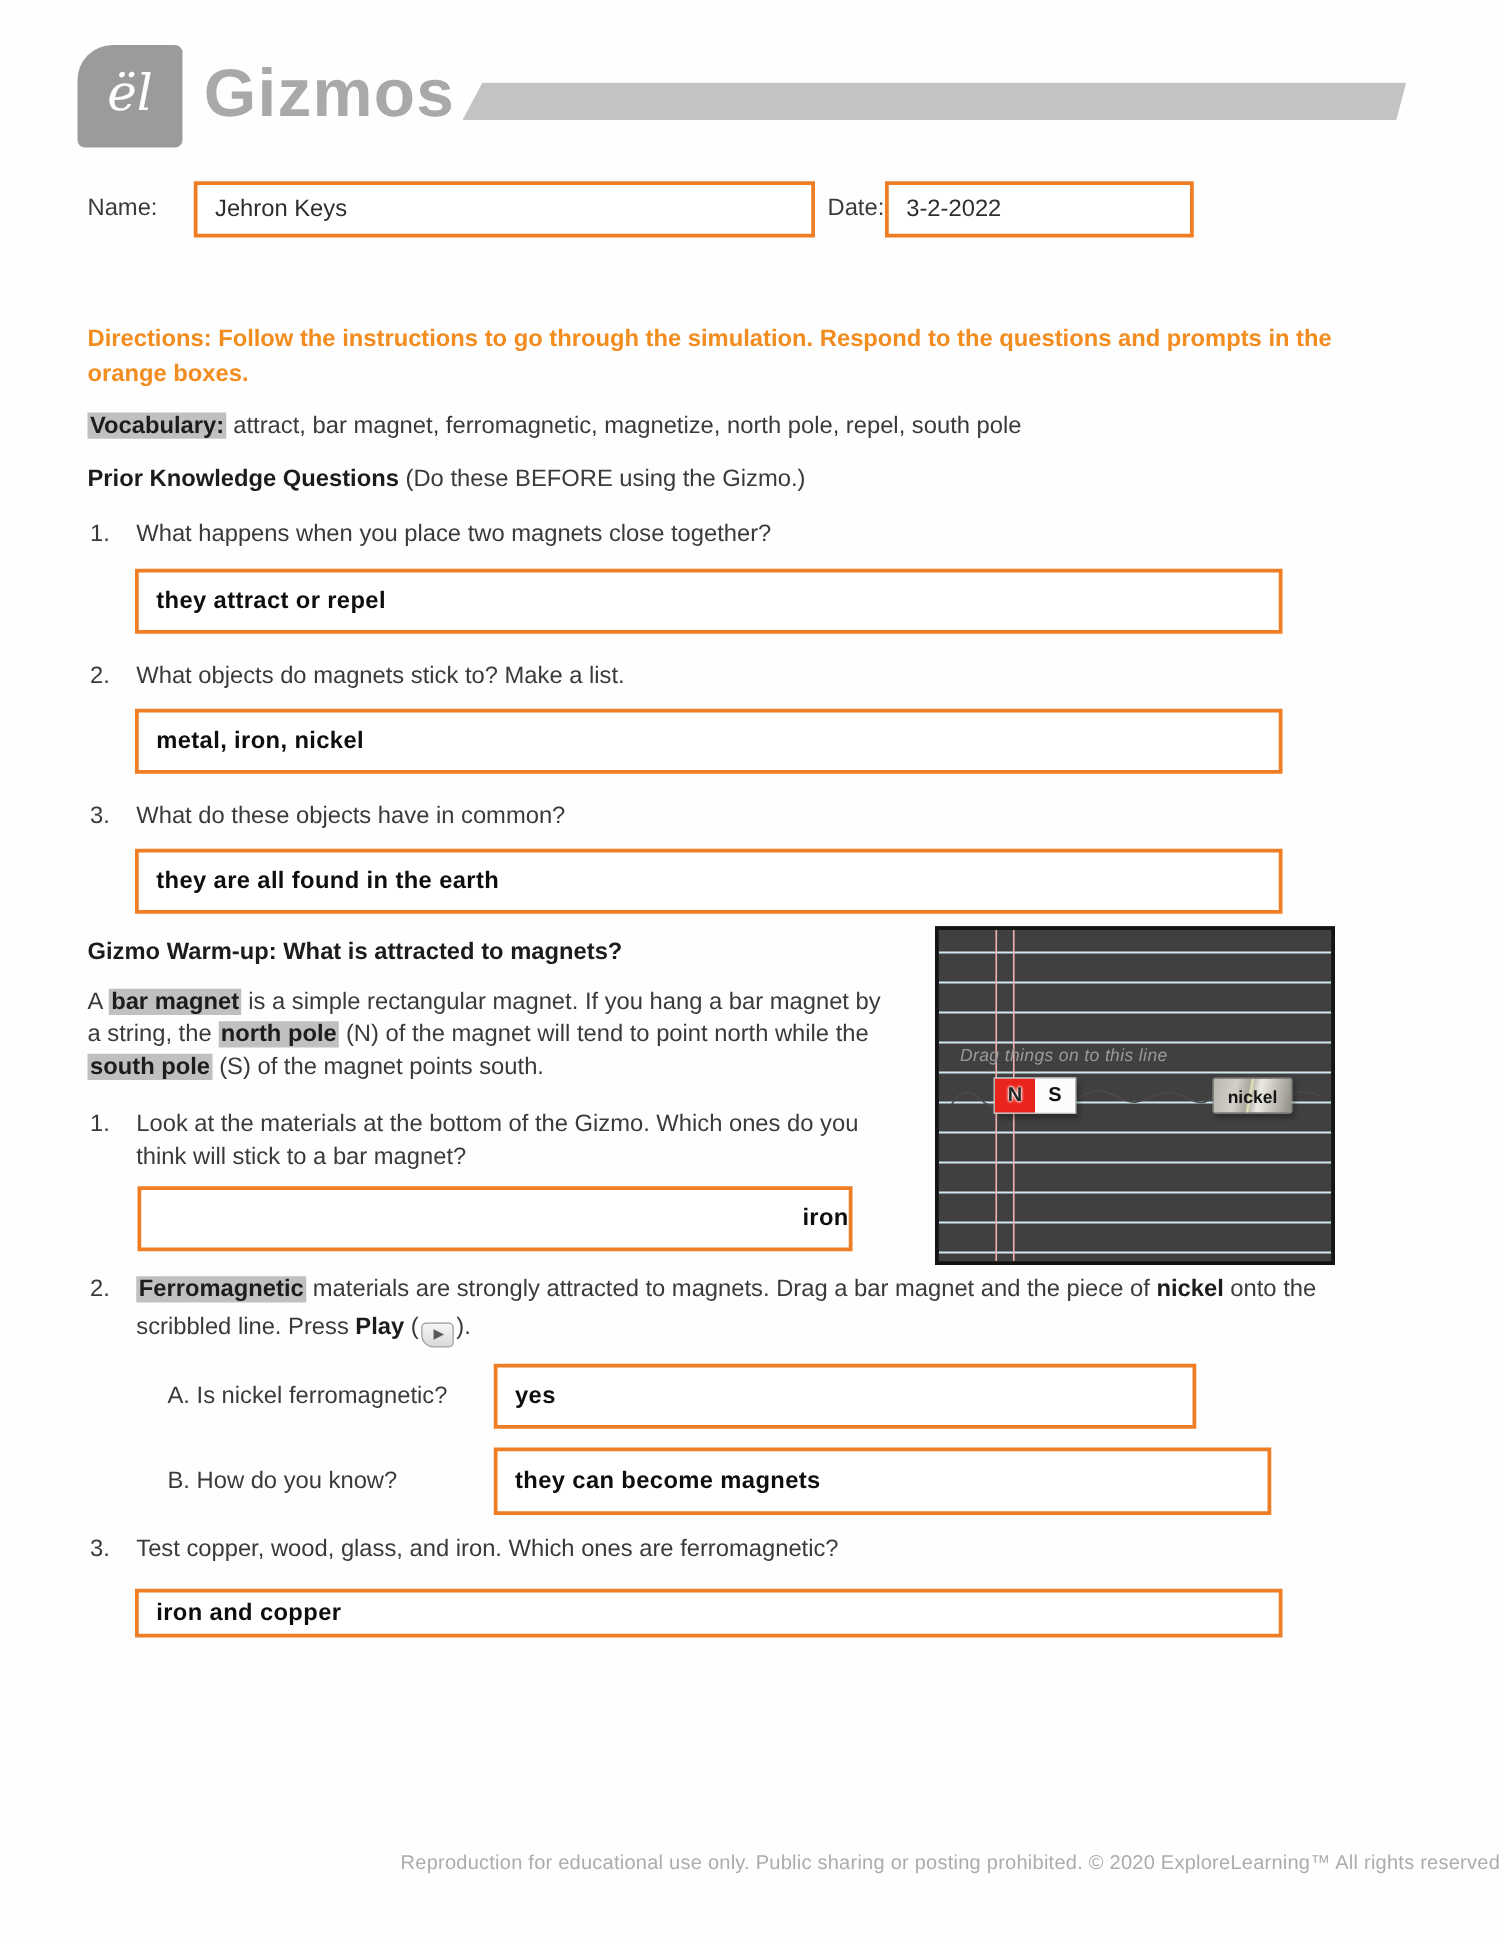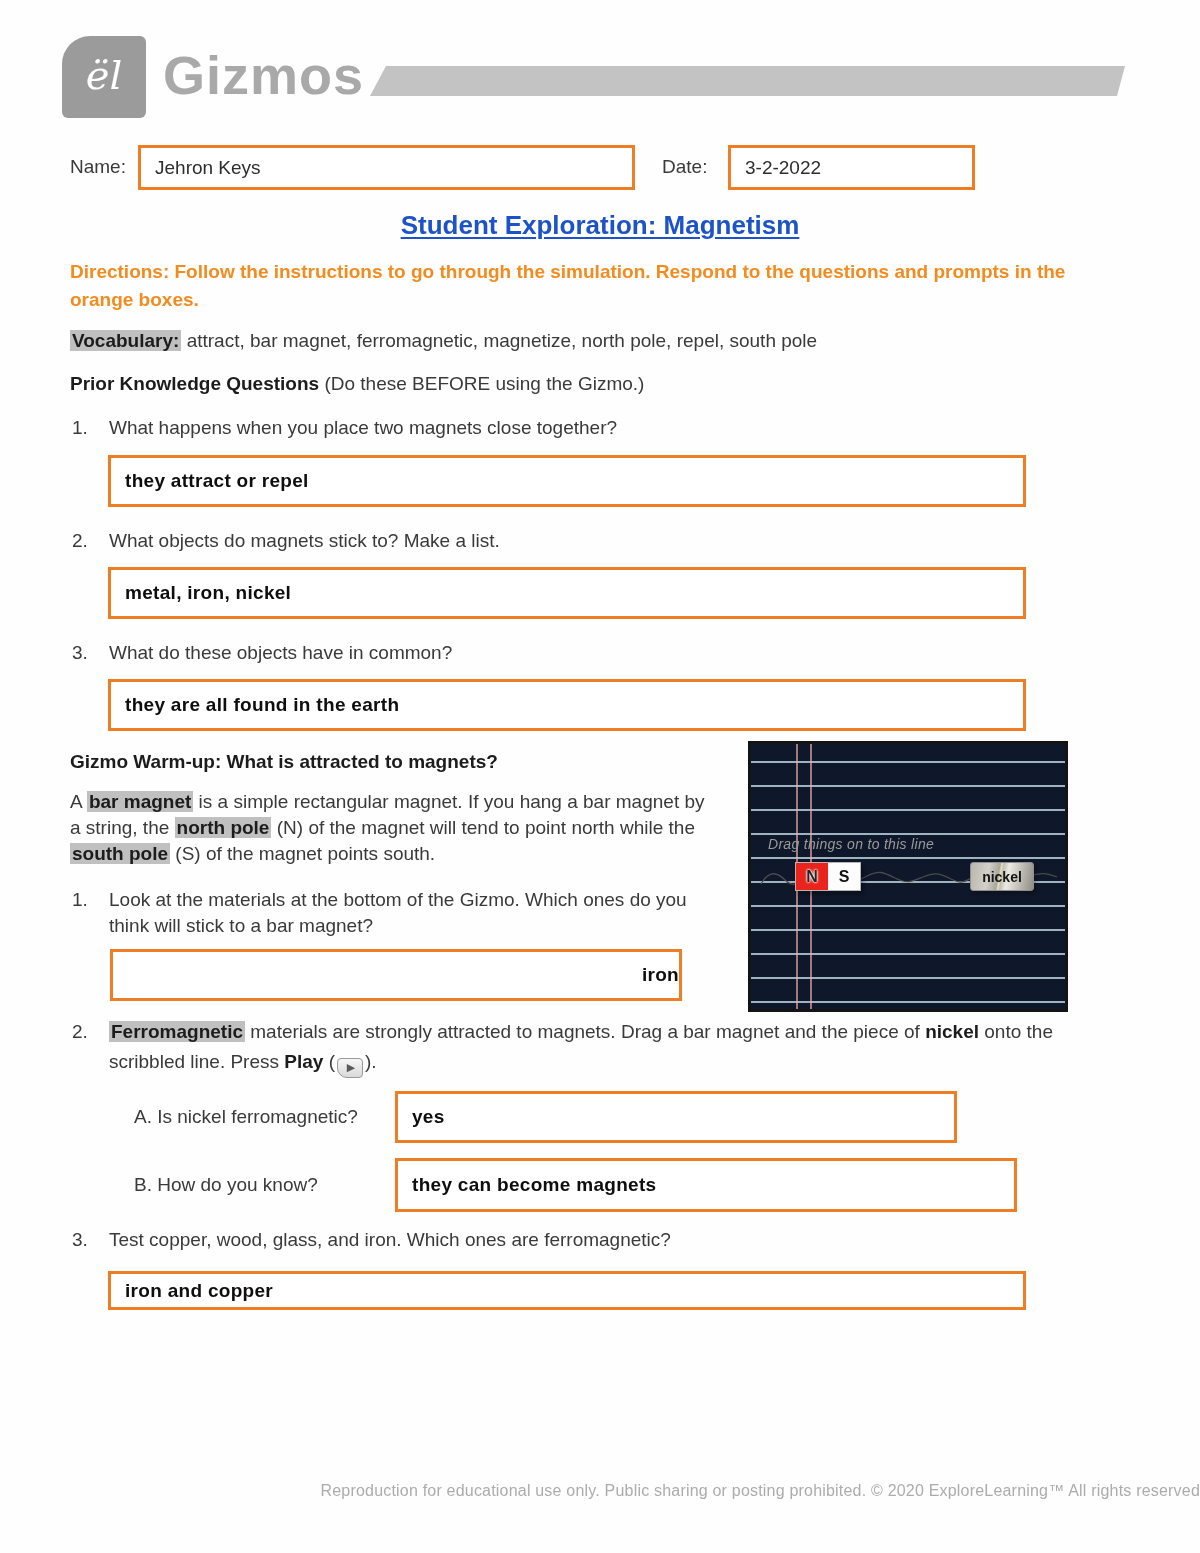--- a/index.html
+++ b/index.html
@@ -54,21 +54,21 @@
 
   
   .q-row { display:flex; font-size:19px; line-height:26px; color:#3a3a3a; }
   .q-num { flex:none; width:37px; }
   .answer-box { border:3px solid #EE7D23; background:#fff; display:flex; align-items:center; padding-left:14px; }
   .answer-text { font-weight:700; font-size:19px; color:#0e0e0e; letter-spacing:0.3px; }
 
   
   .sim {
     left:748px; top:741px; width:320px; height:271px;
-    border:3px solid #141414; background:#0f172a; overflow:hidden;
+    border:3px solid #141414; background:#404040; overflow:hidden;
   }
   .sim svg { position:absolute; left:0; top:0; }
   .sim-instruction {
     position:absolute; left:17px; top:92px;
     font-size:14px; font-style:italic; color:#9a9a9a; letter-spacing:0.3px;
   }
   .magnet {
     position:absolute; left:44px; top:118px; width:66px; height:29px;
     display:flex; border:1px solid #b5b5b5; background:#fff;
     box-shadow:3px 4px 4px rgba(0,0,0,0.3);
@@ -106,29 +106,28 @@
 
 <div id="page">
 
   <div class="abs logo-box">
     <span class="logo-el">ël</span>
   </div>
   <div class="abs brand">Gizmos</div>
   <div class="abs header-bar"></div>
 
   <div class="abs field-label" style="left:70px; top:156px;">Name:</div>
-  <div class="abs orange-box" style="left:138px; top:145px; width:497px; height:45px;">
+  <div class="abs orange-box" style="left:155px; top:145px; width:497px; height:45px;">
     <span class="field-value">Jehron Keys</span>
   </div>
   <div class="abs field-label" style="left:662px; top:156px;">Date:</div>
-  <div class="abs orange-box" style="left:728px; top:145px; width:247px; height:45px;">
+  <div class="abs orange-box" style="left:708px; top:145px; width:247px; height:45px;">
     <span class="field-value">3-2-2022</span>
   </div>
 
-  <div class="abs page-title">Student Exploration: Magnetism</div>
 
   <div class="abs directions">Directions: Follow the instructions to go through the simulation. Respond to the questions and prompts in the orange boxes.</div>
 
   <div class="abs line19" style="left:70px; top:328px; width:1050px;">
     <span class="hl">Vocabulary:</span><span> attract, bar magnet, ferromagnetic, magnetize, north pole, repel, south pole</span>
   </div>
 
   <div class="abs line19" style="left:70px; top:371px; width:1050px;">
     <span class="b">Prior Knowledge Questions</span><span> (Do these BEFORE using the Gizmo.)</span>
   </div>

